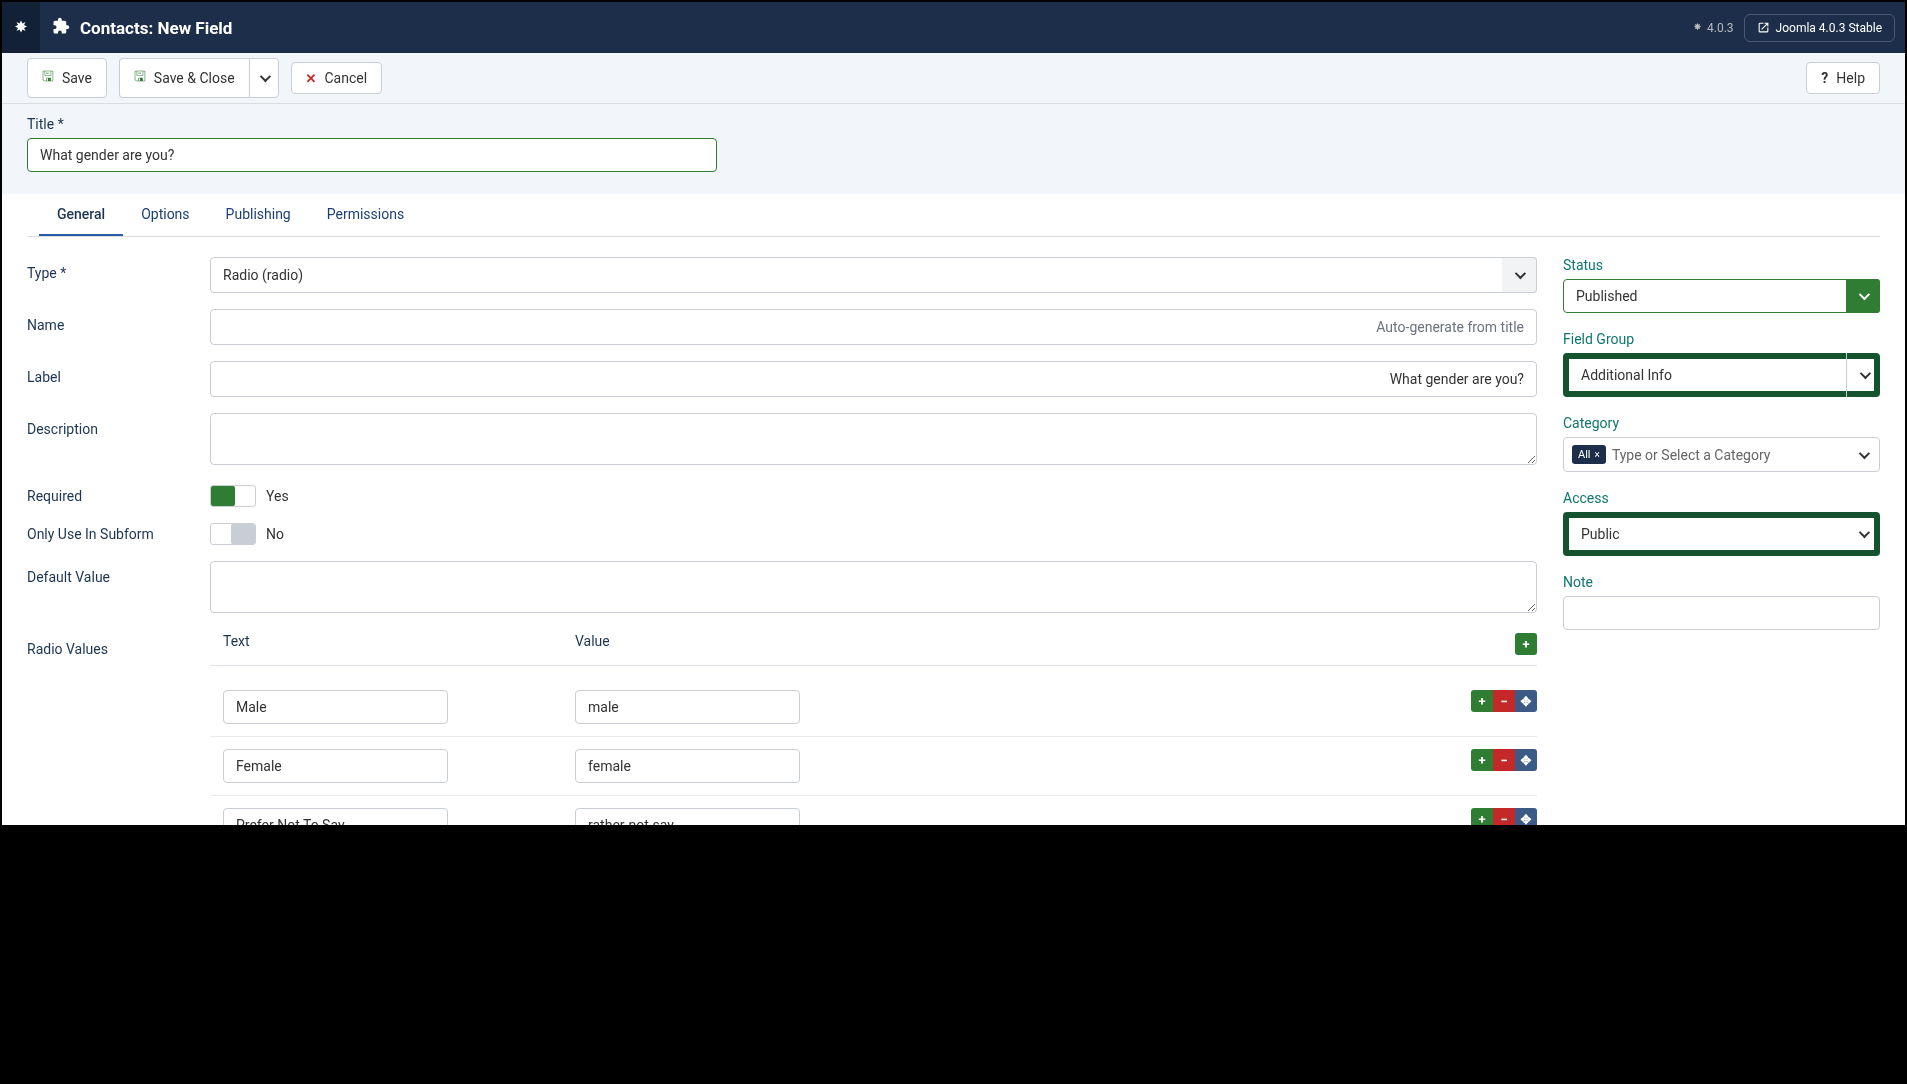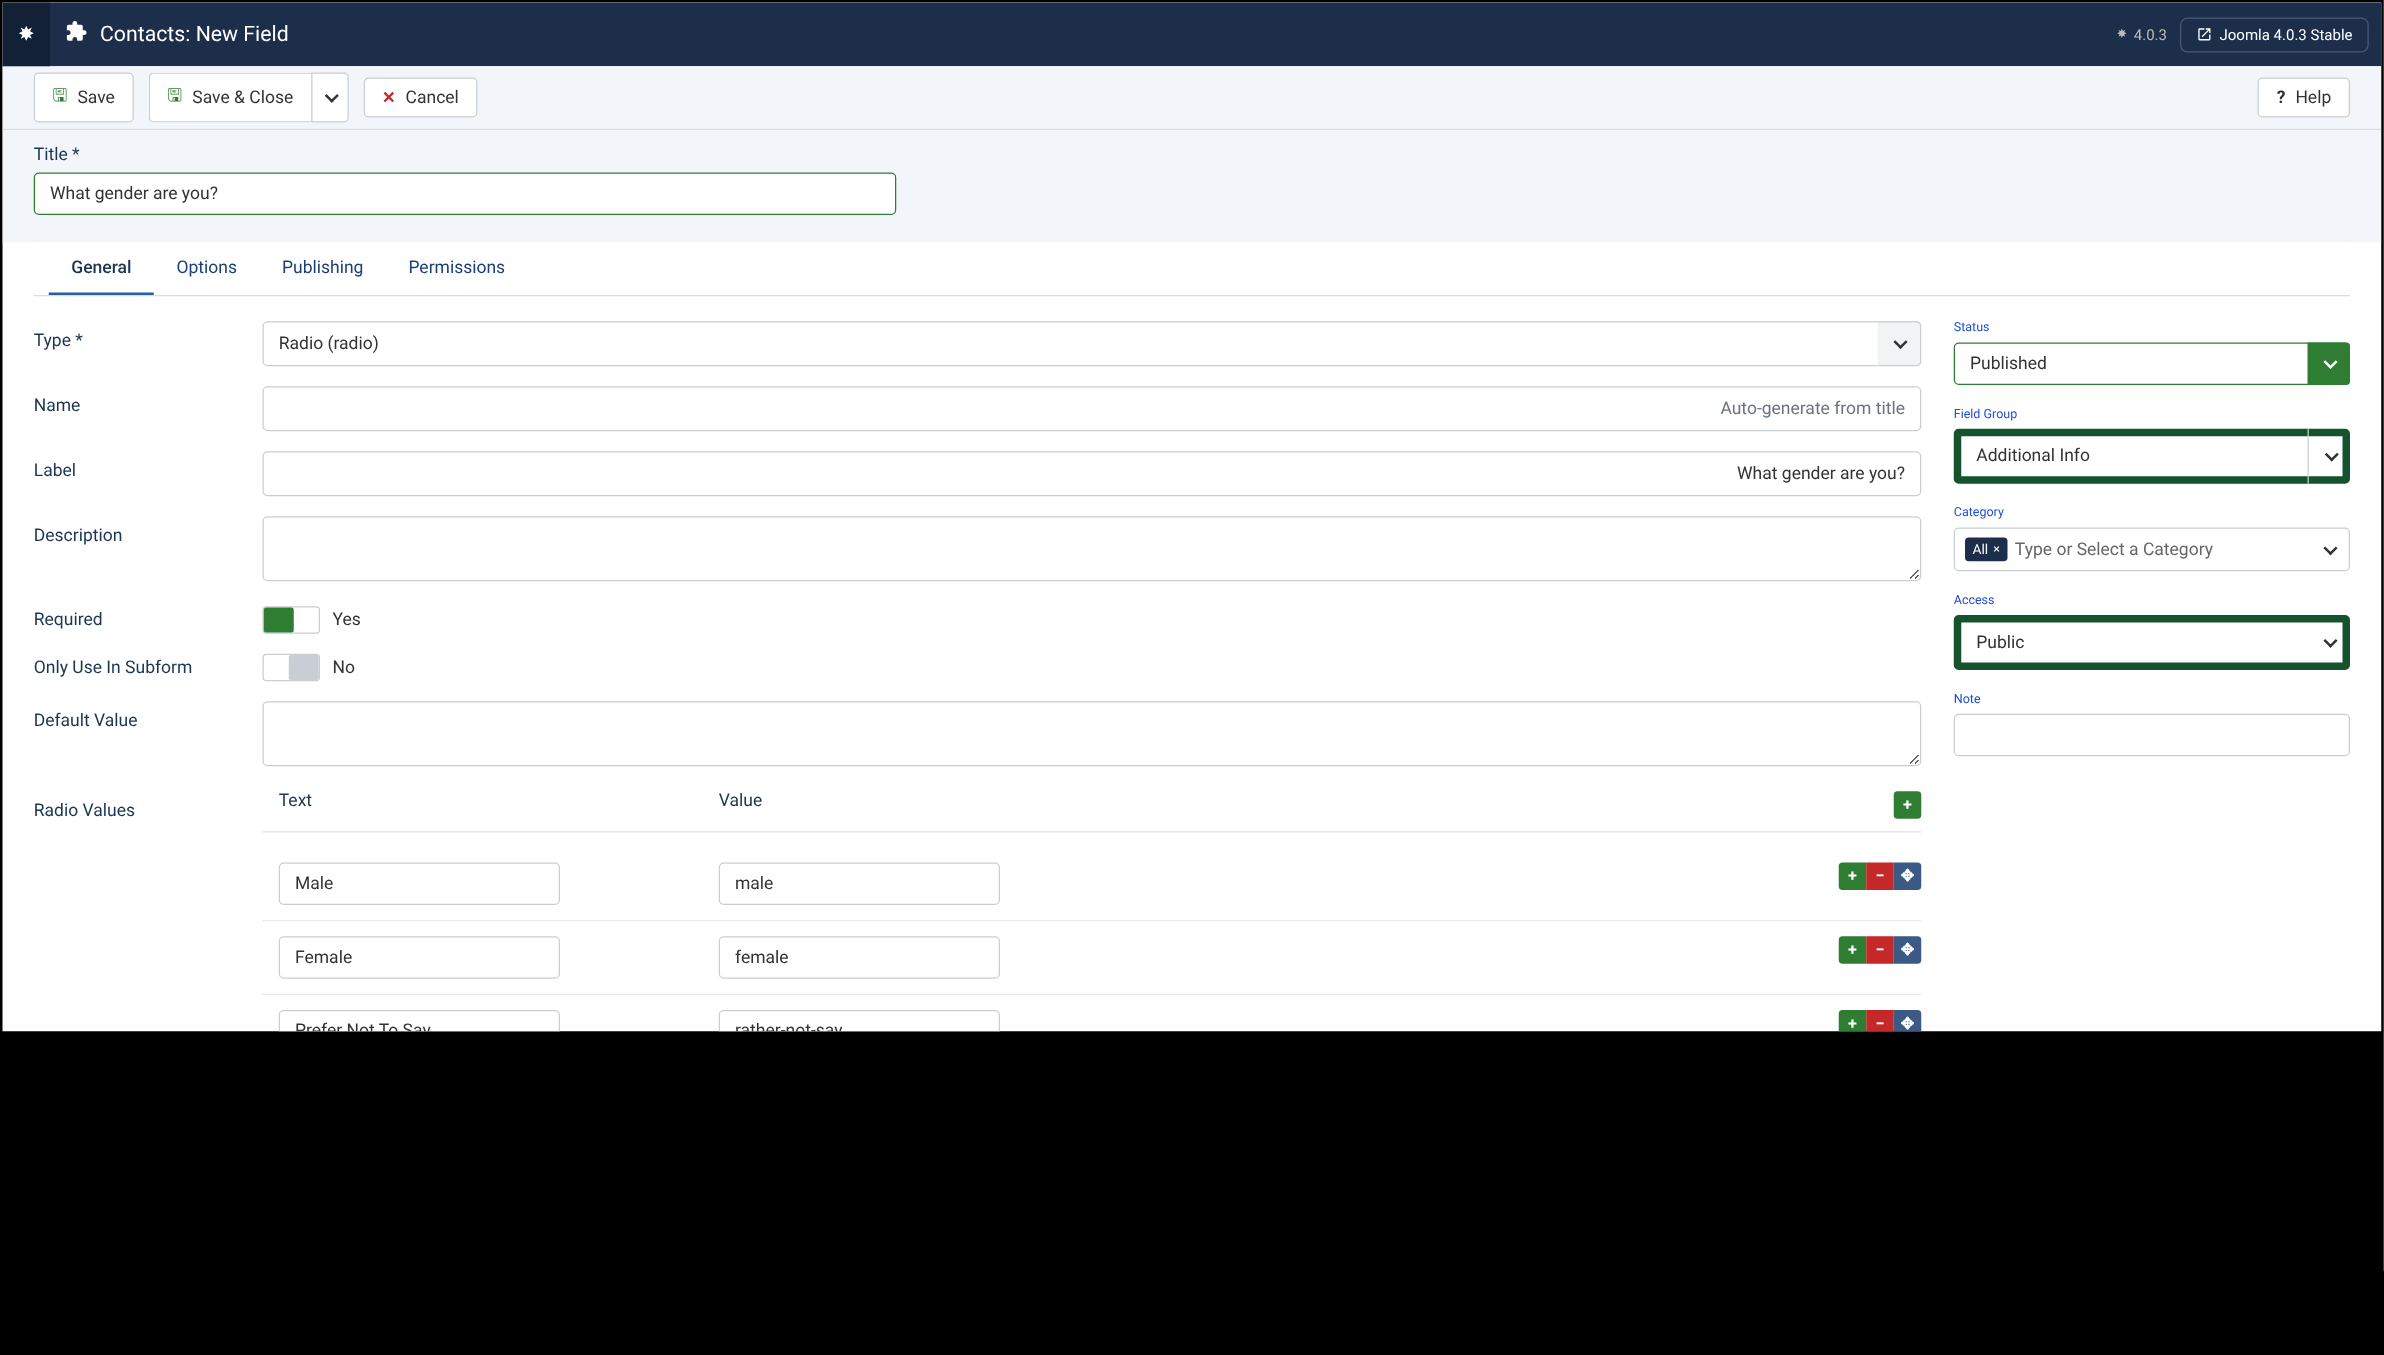--- a/index.html
+++ b/index.html
@@ -5,21 +5,21 @@
   * { box-sizing: border-box; margin: 0; padding: 0; font-family: -apple-system, BlinkMacSystemFont, "Segoe UI", Roboto, Arial, sans-serif; }
   body { background: #000; padding: 2px; }
   .frame { background: #fff; width: 100%; height: 823px; position: relative; overflow: hidden; }
   
   
   .header { background: #1c2e4a; height: 51px; display: flex; align-items: center; color: #fff; }
   .logo-box { width: 38px; height: 51px; background: #132136; display: flex; align-items: center; justify-content: center; }
   .logo-box svg { width: 18px; height: 18px; fill: #fff; }
   .page-title-section { flex: 1; display: flex; align-items: center; padding-left: 12px; }
   .page-icon { margin-right: 10px; font-size: 18px; }
-  .page-title { font-size: 17px; font-weight: 400; }
+  .page-title { font-size: 17px; font-weight: 700; }
   .header-right { display: flex; align-items: center; gap: 10px; padding-right: 10px; font-size: 12px; color: #bbb; }
   .version-small { display: flex; align-items: center; gap: 4px; }
   .version-badge { border: 1px solid #4a5a73; border-radius: 6px; padding: 6px 12px; display: flex; align-items: center; gap: 6px; color: #fff; font-size: 12px; }
   
   
   .toolbar { background: #f2f5fa; height: 51px; border-bottom: 1px solid #d9dde1; display: flex; align-items: center; padding: 0 25px; gap: 12px; }
   .toolbar-right { margin-left: auto; }
   .btn { background: #fff; border: 1px solid #c9ced4; border-radius: 4px; padding: 7px 14px; font-size: 14px; color: #333; cursor: pointer; display: inline-flex; align-items: center; gap: 8px; }
   .btn-group { display: inline-flex; }
   .btn-group .btn:first-child { border-top-right-radius: 0; border-bottom-right-radius: 0; border-right: none; }
@@ -75,21 +75,21 @@
   .mini-input { width: 225px; padding: 8px 12px; border: 1px solid #c9ced4; border-radius: 4px; font-size: 14px; color: #333; }
   
   .action-btn { width: 22px; height: 22px; border: none; color: #fff; display: flex; align-items: center; justify-content: center; font-size: 13px; font-weight: bold; cursor: pointer; }
   .action-btn.add { background: #2f7d32; border-radius: 3px 0 0 3px; }
   .action-btn.remove { background: #c52828; }
   .action-btn.move { background: #3b5a85; border-radius: 0 3px 3px 0; }
   .action-btn.solo { border-radius: 3px; }
   
   
   .side-group { margin-bottom: 18px; }
-  .side-label { color: #1d4ed8; font-size: 10px; display: block; margin-bottom: 6px; }
+  .side-label { color: #0f766e; font-size: 14px; display: block; margin-bottom: 6px; }
   .side-select-wrap { position: relative; }
   .side-select { width: 100%; padding: 8px 12px; border: 6px solid #14532d; border-radius: 4px; font-size: 14px; color: #333; background: #fff; }
   .side-select.status { border: 1px solid #2f7d32; }
   .side-caret { position: absolute; right: 0; top: 0; bottom: 0; width: 34px; display: flex; align-items: center; justify-content: center; pointer-events: none; color: #333; font-size: 11px; }
   .side-caret.status { background: #2f7d32; color: #fff; border-radius: 0 3px 3px 0; }
   .side-caret.group { border-left: 1px solid #c9ced4; }
   
   .category-field { border: 1px solid #c9ced4; border-radius: 4px; padding: 6px 40px 6px 8px; display: flex; align-items: center; gap: 6px; min-height: 35px; }
   .cat-chip { background: #1c2e4a; color: #fff; font-size: 11px; padding: 3px 6px; border-radius: 3px; display: inline-flex; align-items: center; gap: 4px; }
   .cat-chip .x { font-size: 10px; }

